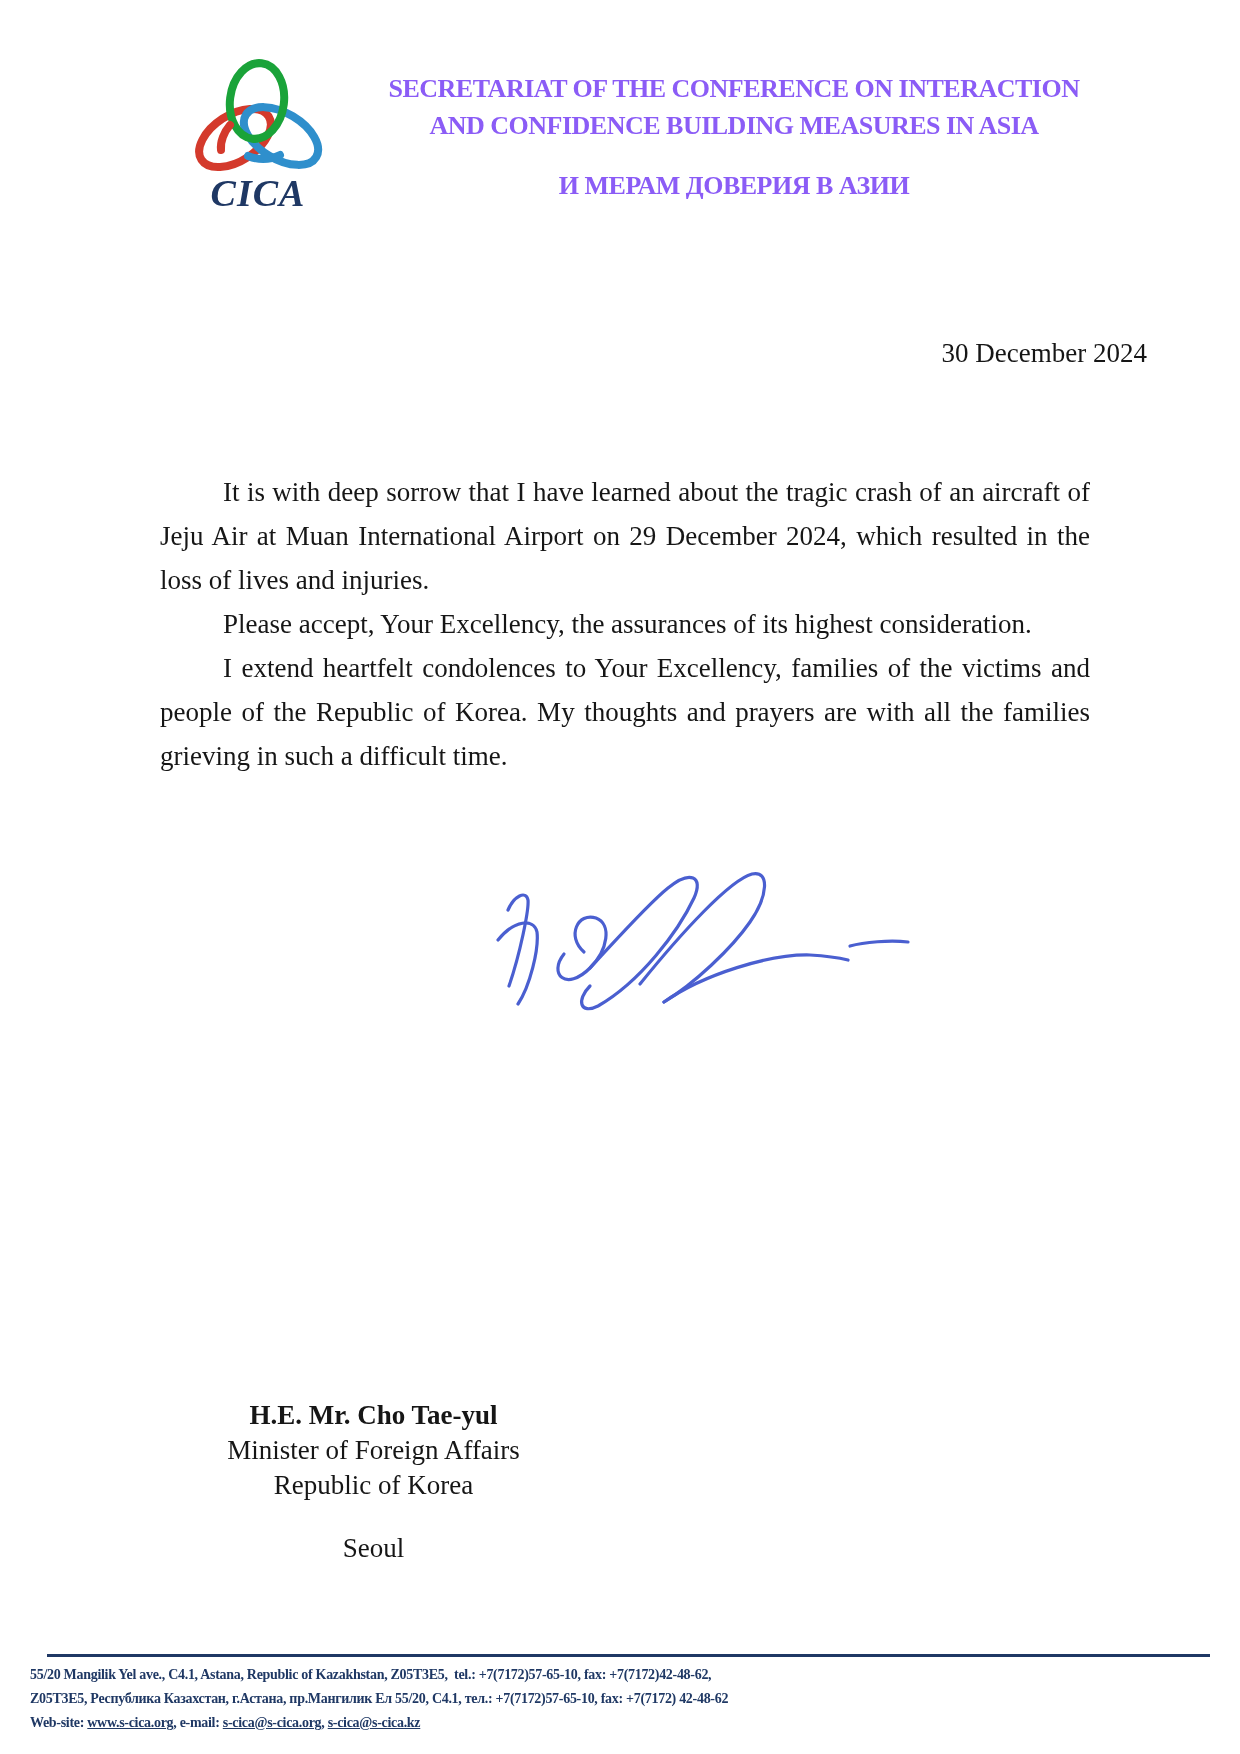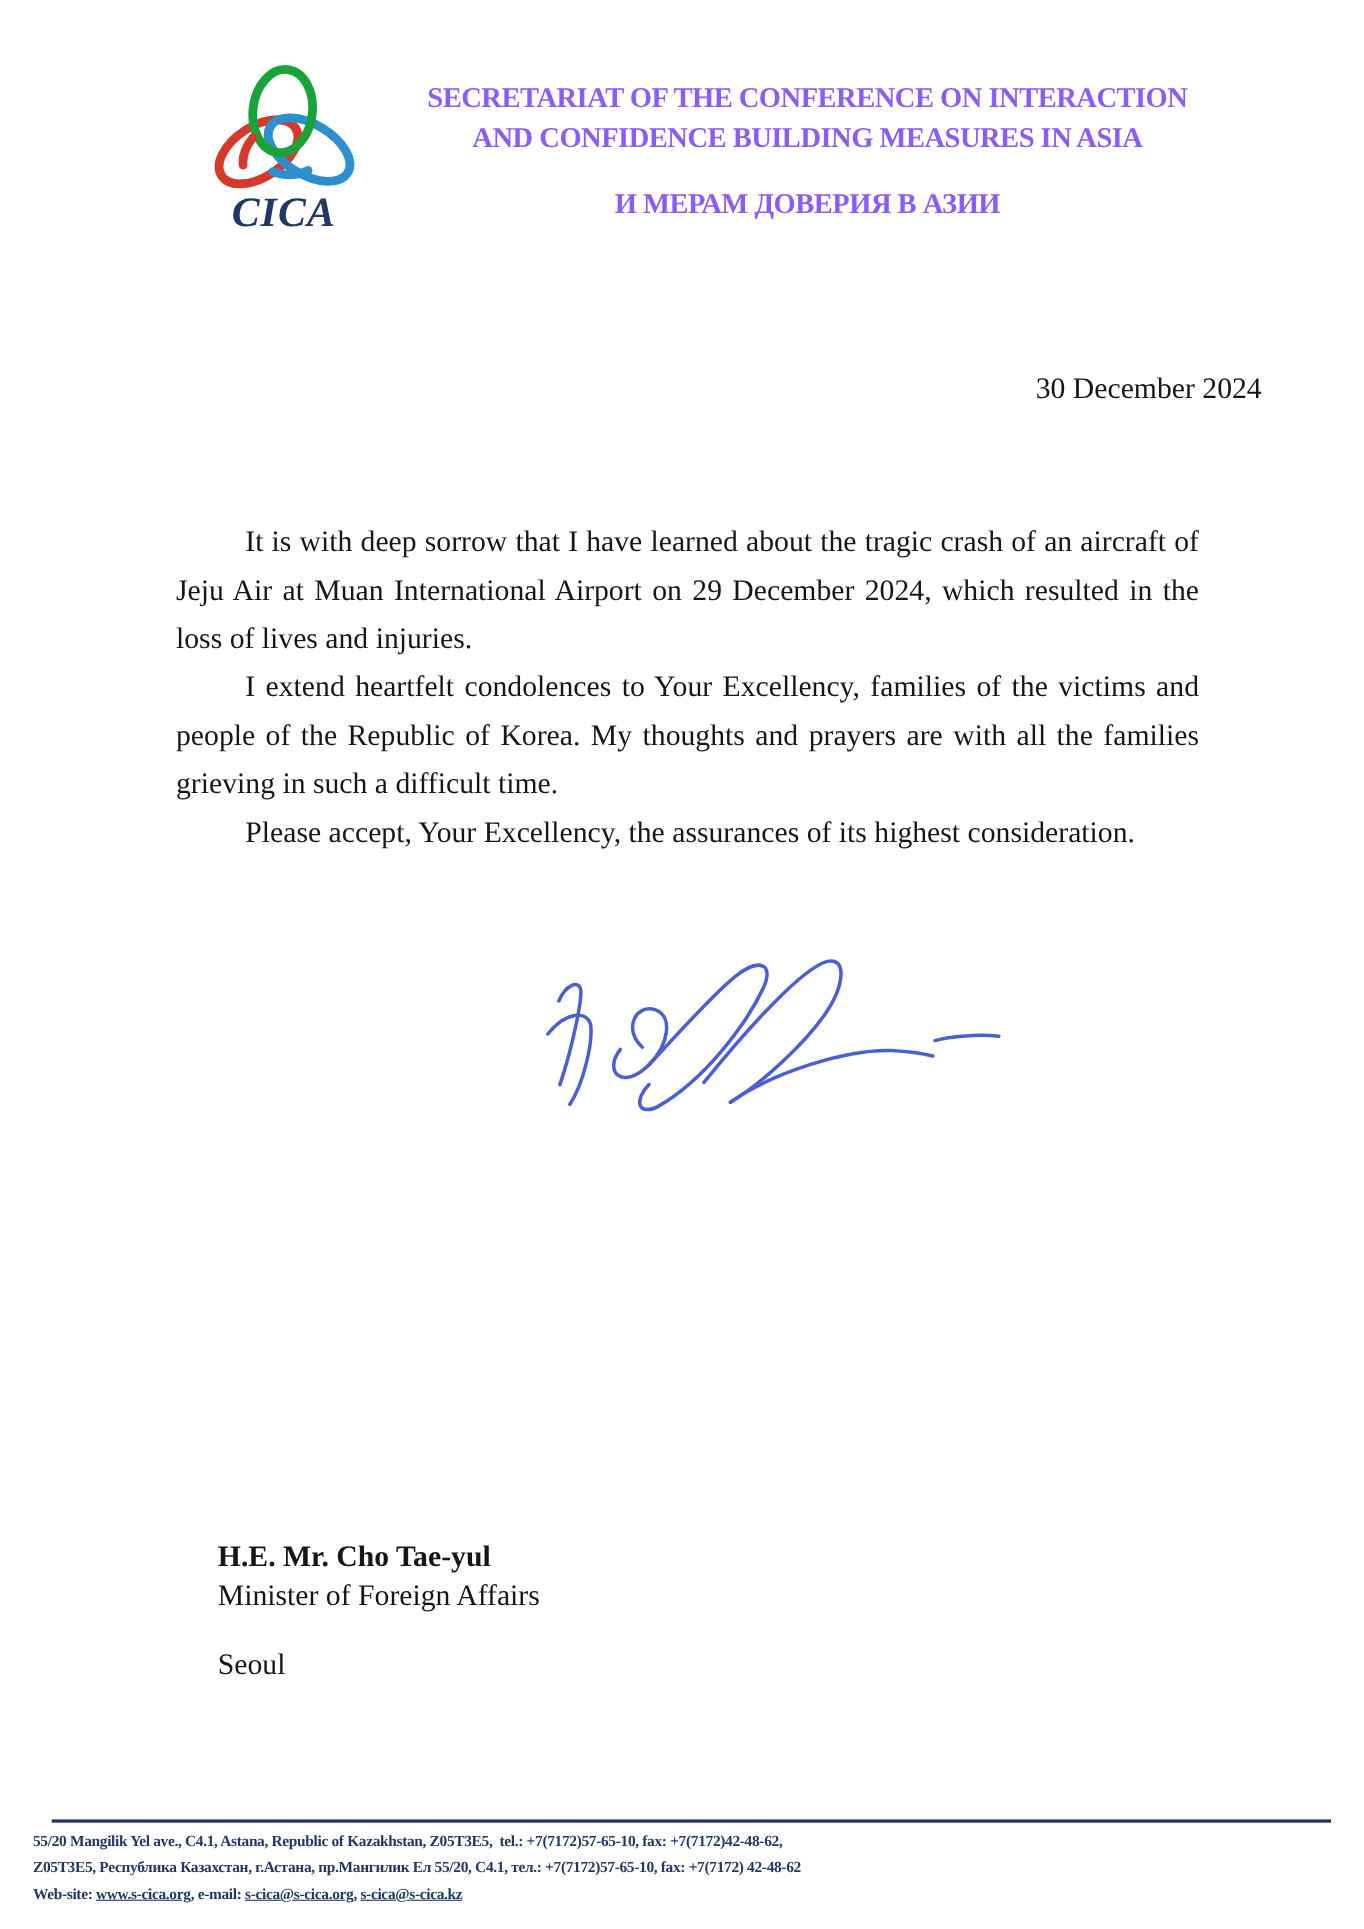--- a/index.html
+++ b/index.html
@@ -53,22 +53,22 @@
   
   .signature-svg{position:absolute;left:492px;top:852px;}
   .signer{
     position:absolute;left:945px;top:956px;
     font-size:27px;line-height:34px;
   }
   .signer .name{font-weight:bold;}
   .signer .title{font-style:italic;}
   
   .recipient{
-    position:absolute;left:198px;top:1398px;width:375px;
-    text-align:left;font-size:27px;line-height:35px;
+    position:absolute;left:186px;top:1398px;width:375px;
+    text-align:center;font-size:27px;line-height:35px;
   }
   .recipient .r-name{font-weight:bold;}
   .recipient .r-city{margin-top:28px;}
   
   .footer-rule{
     position:absolute;left:47px;top:1654px;width:1163px;height:3px;
     background:#1f3864;
   }
   .footer{
     position:absolute;left:30px;top:1663px;width:1180px;
@@ -110,38 +110,39 @@
     </div>
     <div class="org-ru">
       <div>И МЕРАМ ДОВЕРИЯ В АЗИИ</div>
     </div>
   </div>
 
   <div class="date-line">30 December 2024</div>
 
   <div class="body-block">
     <p class="para">It is with deep sorrow that I have learned about the tragic crash of an aircraft of Jeju Air at Muan International Airport on 29 December 2024, which resulted in the loss of lives and injuries.</p>
+    <p class="para">Please accept, Your Excellency, the assurances of its highest consideration.</p>
     <p class="para">I extend heartfelt condolences to Your Excellency, families of the victims and people of the Republic of Korea. My thoughts and prayers are with all the families grieving in such a difficult time.</p>
-    <p class="para">Please accept, Your Excellency, the assurances of its highest consideration.</p>
   </div>
 
   <svg class="signature-svg" width="430" height="165" viewBox="0 0 430 165" fill="none" stroke="#4a5fd0" stroke-width="3.2" stroke-linecap="round">
     <path d="M16 58 C22 44 34 38 36 48 C37 58 28 102 17 134"></path>
     <path d="M6 88 C22 68 42 66 45 80 C47 97 38 134 26 152"></path>
     <path d="M92 100 C74 84 86 60 104 66 C120 72 116 98 98 116 C74 140 56 122 72 102"></path>
     <path d="M98 116 C124 88 156 52 176 36 C198 18 212 24 202 46 C186 80 148 130 106 154 C88 163 84 148 98 134"></path>
     <path d="M148 132 C190 80 238 28 260 22 C278 18 276 44 258 70 C240 96 202 132 172 150"></path>
     <path d="M172 150 C212 122 278 102 318 103 C336 104 348 106 356 108"></path>
     <path d="M358 94 C372 90 398 88 416 90"></path>
   </svg>
 
 
   <div class="recipient">
     <div class="r-name">H.E. Mr. Cho Tae-yul</div>
     <div>Minister of Foreign Affairs</div>
+    <div>Republic of Korea</div>
     <div class="r-city">Seoul</div>
   </div>
 
   <div class="footer-rule"></div>
   <div class="footer">
     <div class="fline">55/20 Mangilik Yel ave., C4.1, Astana, Republic of Kazakhstan, Z05T3E5,  tel.: +7(7172)57-65-10, fax: +7(7172)42-48-62,</div>
     <div class="fline">Z05T3E5, Республика Казахстан, г.Астана, пр.Мангилик Ел 55/20, C4.1, тел.: +7(7172)57-65-10, fax: +7(7172) 42-48-62</div>
     <div class="fline"><span>Web-site: </span><span class="link">www.s-cica.org</span><span>, e-mail: </span><span class="link">s-cica@s-cica.org</span><span>, </span><span class="link">s-cica@s-cica.kz</span></div>
   </div>
 

